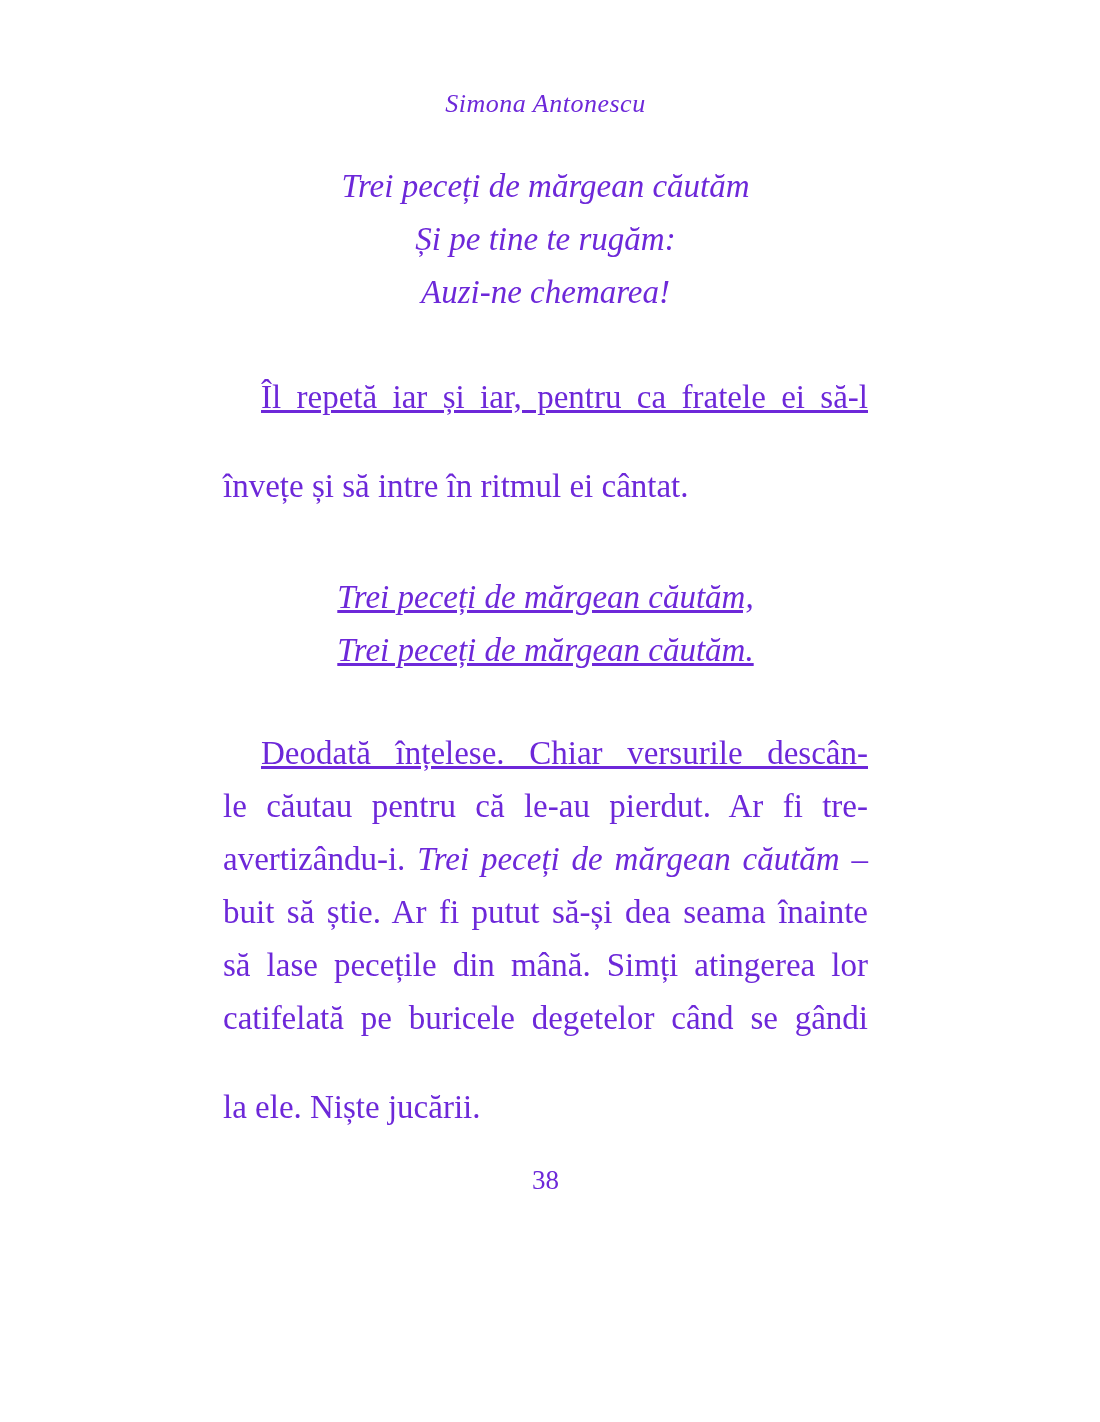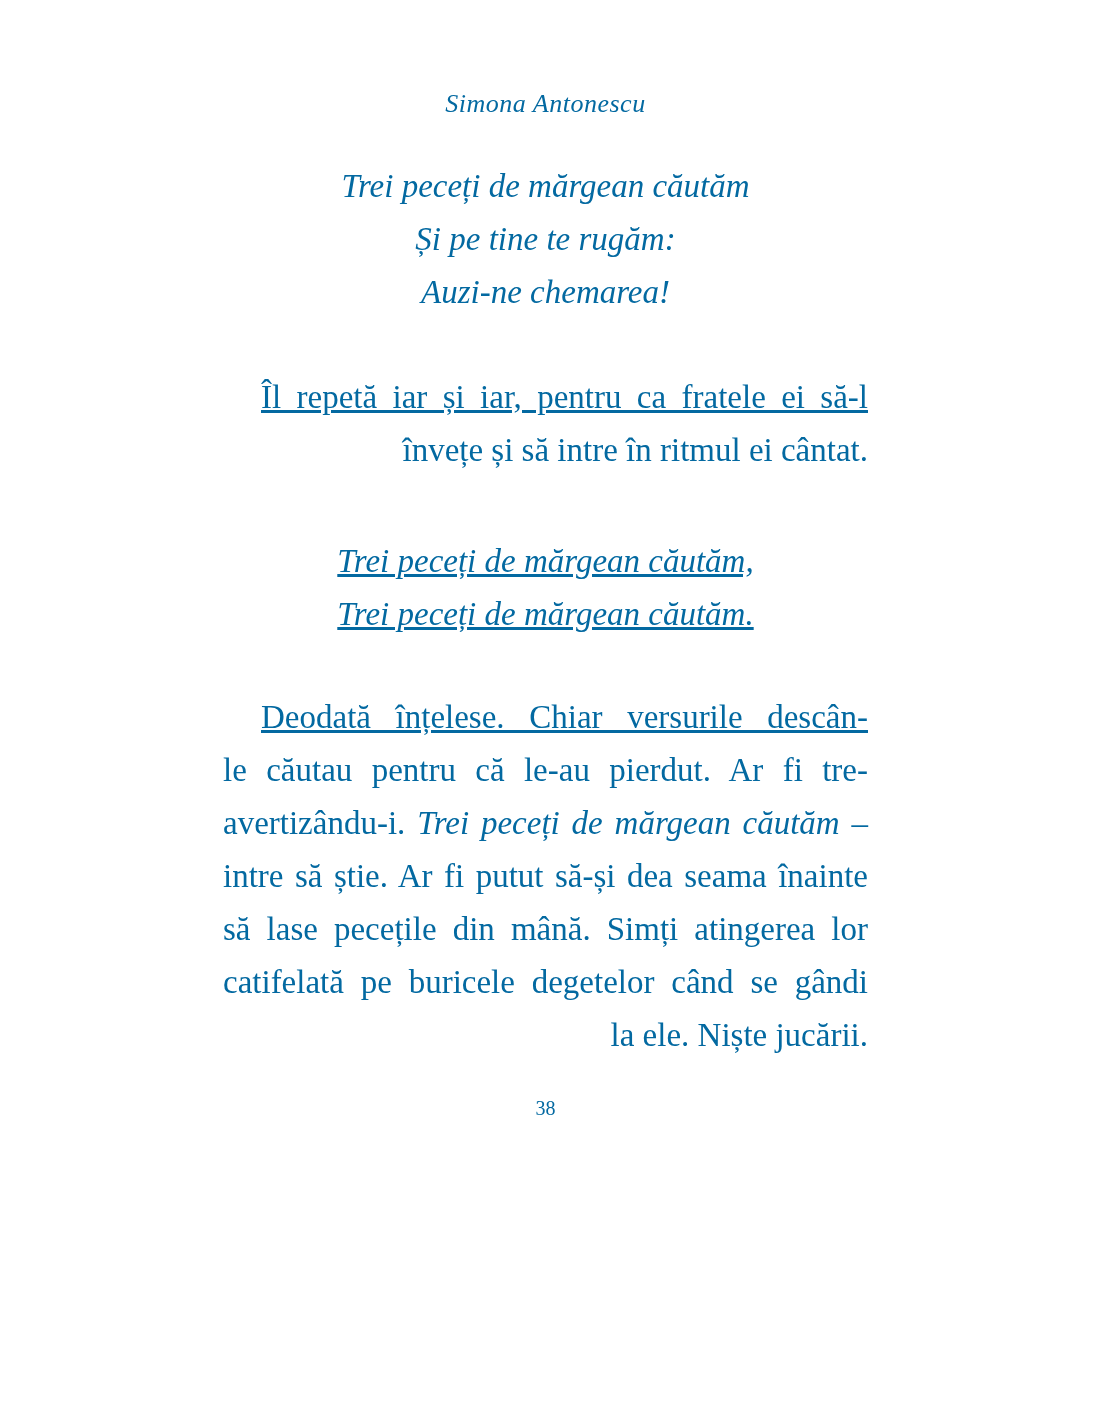--- a/index.html
+++ b/index.html
@@ -5,21 +5,21 @@
   html, body {
     margin: 0;
     padding: 0;
     background: #ffffff;
   }
   .page {
     position: relative;
     width: 1100px;
     height: 1198px;
     background: #ffffff;
-    color: #0369a1;
+    color: #6d28d9;
     font-family: "Liberation Serif", serif;
     overflow: hidden;
   }
   .running-head {
     width: 645px;
     margin-left: 223px;
     padding-top: 86px;
     text-align: center;
     font-style: italic;
     font-size: 26px;
@@ -40,29 +40,29 @@
   .verse-block-2 { margin-top: 58px; text-decoration: underline; }
   .prose { font-size: 33px; line-height: 53px; }
   .prose-1 { margin-top: 52px; }
   .prose-2 { margin-top: 50px; }
   .prose-3 { margin-top: 0; }
   .body-line { white-space: normal; }
   .just {
     text-align: justify;
     text-align-last: justify;
   }
-  .last-line { text-align: right; }
+  .last-line { text-align: left; margin-top: 36px; }
   .indent { text-indent: 38px; text-decoration: underline; }
   .inline-italic { font-style: italic; }
   .page-number {
     width: 645px;
     margin-left: 223px;
     margin-top: 26px;
     text-align: center;
-    font-size: 20px;
+    font-size: 27px;
     line-height: 40px;
   }
 </style>
 </head>
 <body>
 
 <div class="page">
 
   <div class="running-head">Simona Antonescu</div>
 
@@ -81,21 +81,21 @@
 
     <div class="verse-block verse-block-2">
       <div class="verse-line">Trei peceți de mărgean căutăm,</div>
       <div class="verse-line">Trei peceți de mărgean căutăm.</div>
     </div>
 
     <div class="prose prose-2">
       <div class="body-line just indent">Deodată înțelese. Chiar versurile descân-</div>
       <div class="body-line just">le căutau pentru că le-au pierdut. Ar fi tre-</div>
       <div class="body-line just"><span>avertizându-i. </span><span class="inline-italic">Trei peceți de mărgean căutăm</span><span> –</span></div>
-      <div class="body-line just">intre să știe. Ar fi putut să-și dea seama înainte</div>
+      <div class="body-line just">buit să știe. Ar fi putut să-și dea seama înainte</div>
       <div class="body-line just">să lase pecețile din mână. Simți atingerea lor</div>
       <div class="body-line just">catifelată pe buricele degetelor când se gândi</div>
       <div class="body-line last-line">la ele. Niște jucării.</div>
     </div>
 
 
   </div>
 
   <div class="page-number">38</div>
 

